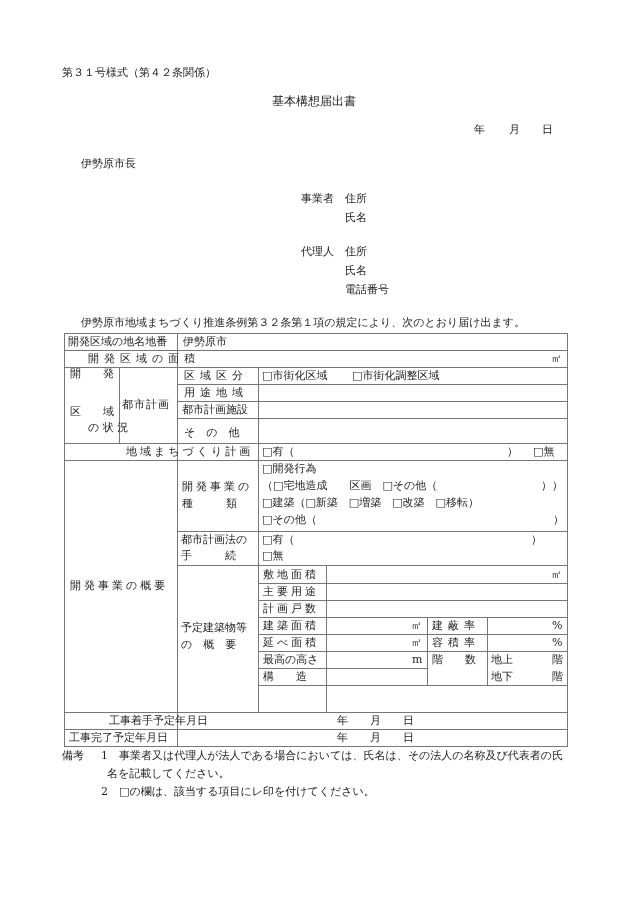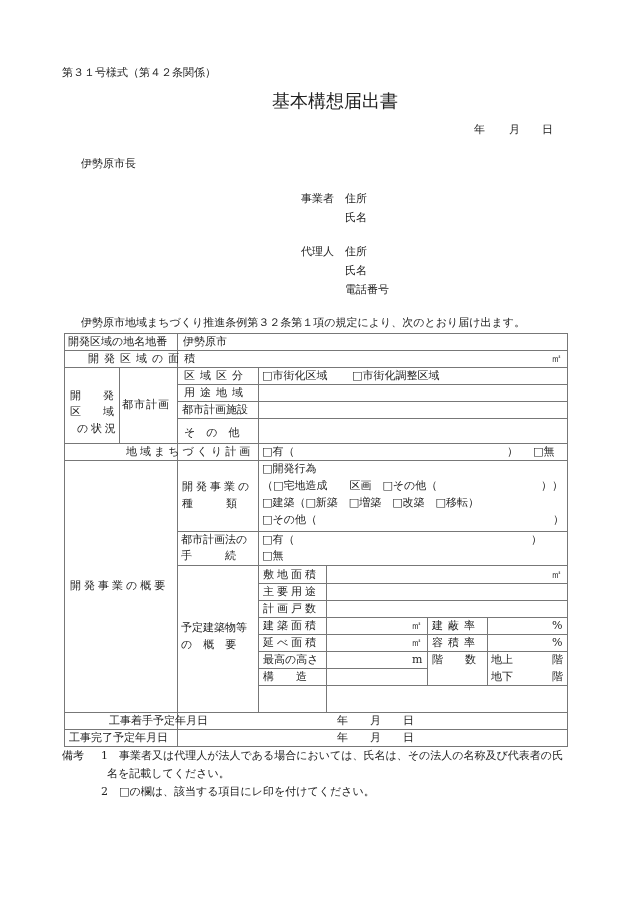--- a/index.html
+++ b/index.html
@@ -10,21 +10,21 @@
   .h { height:1px; }
   .v { width:1px; }
   .sp { letter-spacing:5px; }
   .sp2 { letter-spacing:3px; }
   .field { position:absolute; }
 </style>
 </head>
 <body>
 
 <div class="t" style="left:62px;top:66px;">第３１号様式（第４２条関係）</div>
-<div class="t" style="left:272px;top:94px;font-size:18px;">基本構想届出書</div>
+<div class="t" style="left:272px;top:94px;font-size:12px;">基本構想届出書</div>
 <div class="t" style="left:474px;top:123px;">年</div>
 <div class="t" style="left:509px;top:123px;">月</div>
 <div class="t" style="left:542px;top:123px;">日</div>
 <div class="t" style="left:81px;top:157px;">伊勢原市長</div>
 
 <div class="t" style="left:301px;top:192px;">事業者</div>
 <div class="t" style="left:345px;top:192px;">住所</div>
 <div class="t" style="left:345px;top:211px;">氏名</div>
 
 <div class="t" style="left:301px;top:245px;">代理人</div>
@@ -79,23 +79,23 @@
   <div class="ln v" style="left:177px;top:712px;height:34px;"></div>
 </div>
 
 <div class="t" style="left:68px;top:335px;">開発区域の地名地番</div>
 <div class="t" style="left:183px;top:335px;">伊勢原市</div>
 
 <div class="t sp" style="left:68px;top:352px;padding-left:20px;">開発区域の面積</div>
 <div class="field" style="left:180px;top:351px;width:384px;height:15px;"></div>
 <div class="t" style="left:551px;top:352px;">㎡</div>
 
-<div class="t" style="left:70px;top:389px;">開　　発</div>
+<div class="t" style="left:70px;top:367px;">開　　発</div>
 <div class="t" style="left:70px;top:405px;">区　　域</div>
-<div class="t" style="left:77px;top:421px;font-family:Liberation Serif, serif;">の 状 況</div>
+<div class="t" style="left:88px;top:421px;">の 状 況</div>
 <div class="t" style="left:122px;top:398px;letter-spacing:1px;font-family:Liberation Mono, monospace;">都市計画</div>
 
 <div class="t sp" style="left:184px;top:369px;">区域区分</div>
 <div class="t" style="left:262px;top:369px;">□市街化区域</div>
 <div class="t" style="left:352px;top:369px;">□市街化調整区域</div>
 
 <div class="t sp" style="left:184px;top:386px;">用途地域</div>
 <div class="field" style="left:260px;top:385px;width:305px;height:15px;"></div>
 
 <div class="t" style="left:182px;top:403px;">都市計画施設</div>

